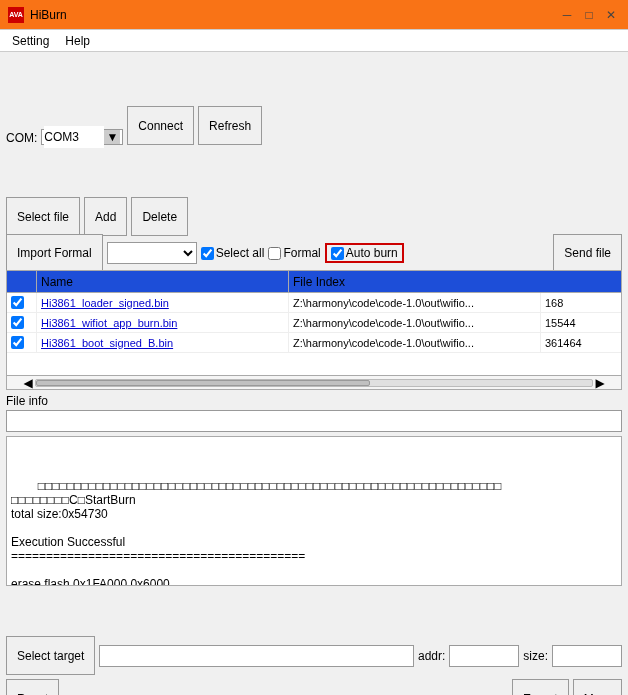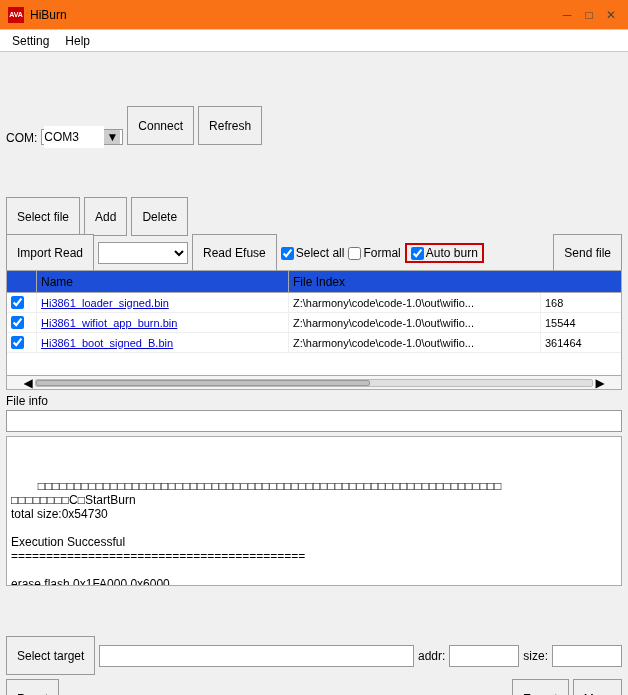--- a/index.html
+++ b/index.html
@@ -302,25 +302,24 @@
     <button class="btn">Refresh</button>
   </div>
 
   <div class="row">
     <button class="btn">Select file</button>
     <button class="btn">Add</button>
     <button class="btn">Delete</button>
   </div>
 
   <div class="toolbar-row">
-    <button class="btn">Import Read</button>
+    <button class="btn">Import Formal</button>
     <select class="efuse-select">
       <option></option>
     </select>
-    <button class="btn">Read Efuse</button>
     <label class="checkbox-label">
       <input type="checkbox" checked="" style="">
       <span>Select all</span>
     </label>
     <label class="checkbox-label">
       <input type="checkbox" style="">
       <span>Formal</span>
     </label>
     <label class="checkbox-label btn-red-border" style="border:2px solid #c00;padding:1px 4px;">
       <input type="checkbox" checked="" style="">

